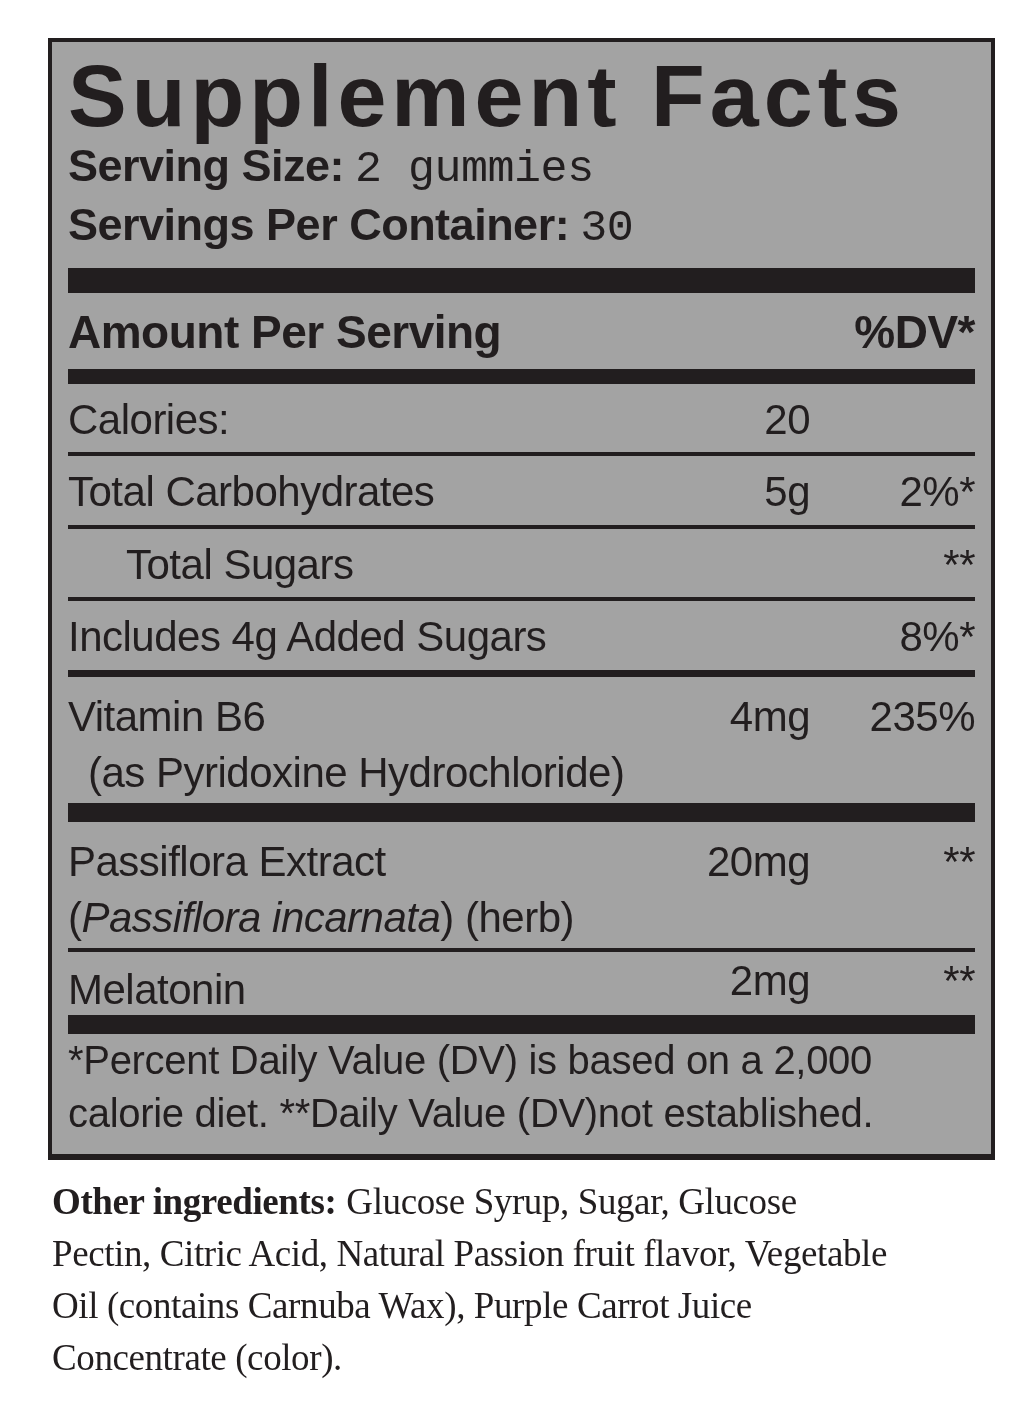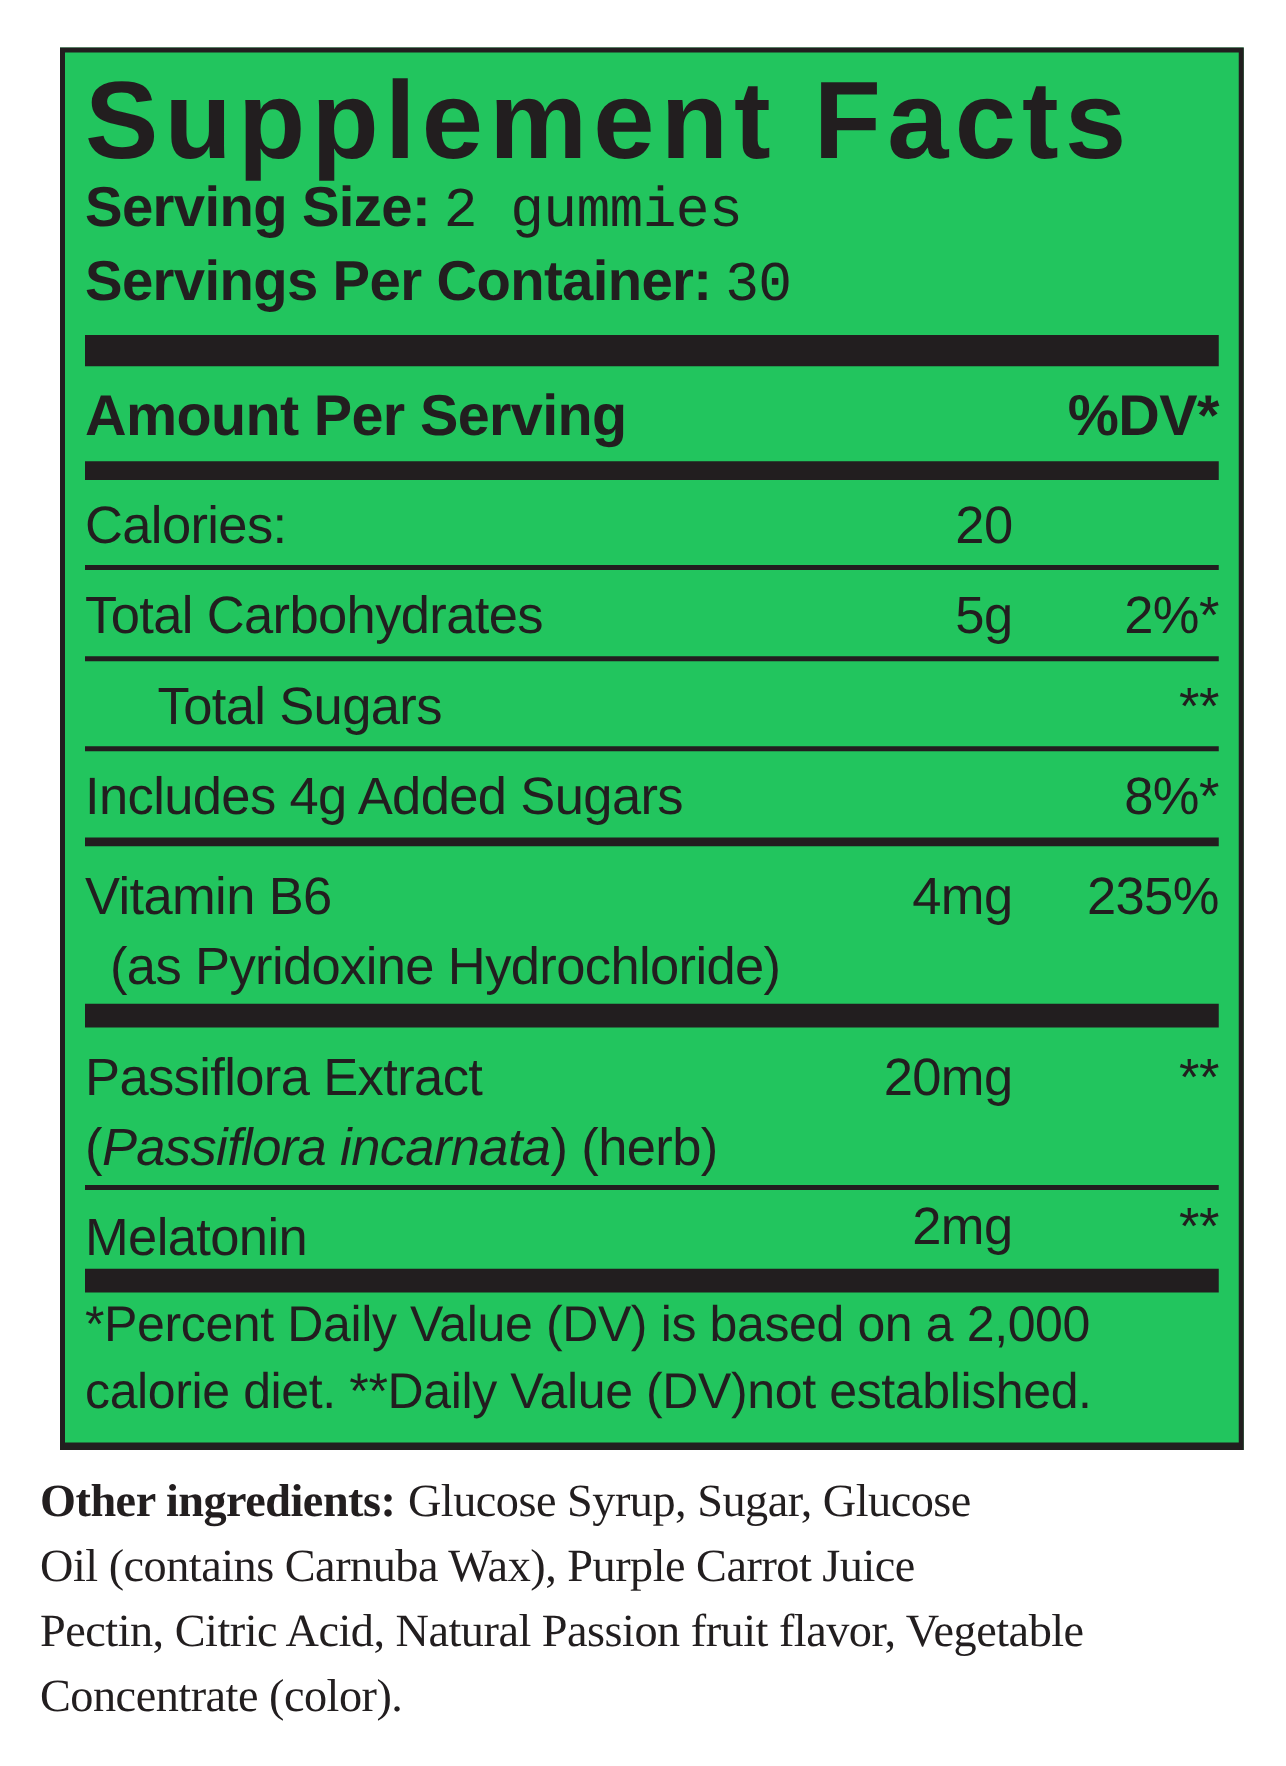--- a/index.html
+++ b/index.html
@@ -15,21 +15,21 @@
   }
 
   
   .facts-box {
     position: absolute;
     left: 48px; top: 38px;
     width: 947px; height: 1122px;
     border: 4px solid var(--ink);
     border-bottom-width: 6px;
     padding: 12px 16px 0 16px;
-    background: #22c55e;
+    background: #a3a3a3;
   }
 
   .title {
     font-size: 88px;
     font-weight: bold;
     letter-spacing: 5px;
     line-height: 0.95;
     white-space: nowrap;
   }
 
@@ -87,21 +87,21 @@
   .footnote {
     font-size: 40px;
     line-height: 53px;
     letter-spacing: -0.3px;
     white-space: nowrap;
   }
 
   
   .other {
     position: absolute;
-    left: 32px; top: 1176px;
+    left: 52px; top: 1176px;
     width: 960px;
     font-family: "Liberation Serif", serif;
     font-size: 37px;
     line-height: 52px;
     letter-spacing: -0.4px;
   }
   .other .oi-line { white-space: nowrap; }
   .other .oi-rest { margin-left: 10px; }
 </style>
 </head>
@@ -183,16 +183,16 @@
     <div>*Percent Daily Value (DV) is based on a 2,000</div>
     <div>calorie diet. **Daily Value (DV)not established.</div>
   </div>
 
 </div>
 
 <div class="other">
   <div class="oi-line">
     <span class="b">Other ingredients:</span><span class="oi-rest">Glucose Syrup, Sugar, Glucose</span>
   </div>
+  <div class="oi-line">Pectin, Citric Acid, Natural Passion fruit flavor, Vegetable</div>
   <div class="oi-line">Oil (contains Carnuba Wax), Purple Carrot Juice</div>
-  <div class="oi-line">Pectin, Citric Acid, Natural Passion fruit flavor, Vegetable</div>
   <div class="oi-line">Concentrate (color).</div>
 </div>
 
 </body></html>

